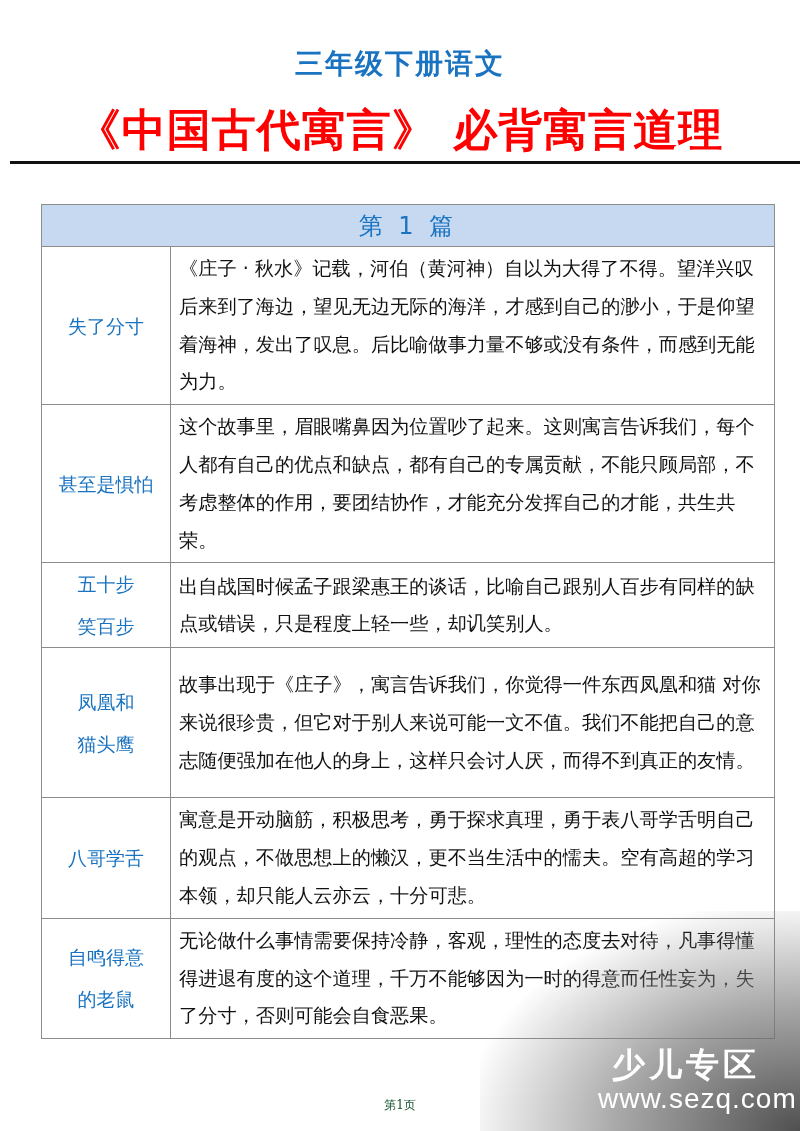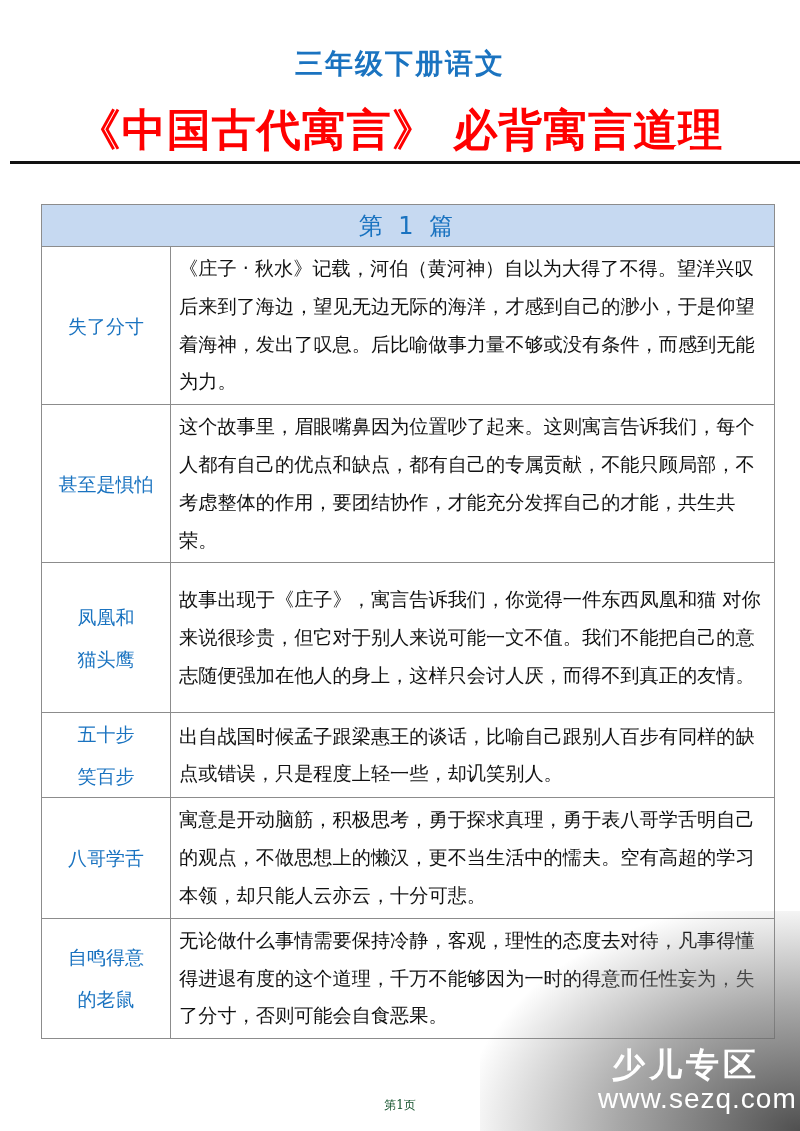--- a/index.html
+++ b/index.html
@@ -34,29 +34,29 @@
     <th class="hdr" colspan="2">第 1 篇</th>
   </tr>
   <tr style="height:152px">
     <td class="name">失了分寸</td>
     <td class="desc">《庄子 · 秋水》记载，河伯（黄河神）自以为大得了不得。望洋兴叹 后来到了海边，望见无边无际的海洋，才感到自己的渺小，于是仰望着海神，发出了叹息。后比喻做事力量不够或没有条件，而感到无能为力。</td>
   </tr>
   <tr style="height:152px">
     <td class="name">甚至是惧怕</td>
     <td class="desc">这个故事里，眉眼嘴鼻因为位置吵了起来。这则寓言告诉我们，每个人都有自己的优点和缺点，都有自己的专属贡献，不能只顾局部，不考虑整体的作用，要团结协作，才能充分发挥自己的才能，共生共荣。</td>
   </tr>
+  <tr style="height:84px">
+    <td class="name" style="white-space:pre-line">五十步
+笑百步</td>
+    <td class="desc">出自战国时候孟子跟梁惠王的谈话，比喻自己跟别人百步有同样的缺点或错误，只是程度上轻一些，却讥笑别人。</td>
+  </tr>
   <tr style="height:150px">
     <td class="name" style="white-space:pre-line">凤凰和
 猫头鹰</td>
     <td class="desc">故事出现于《庄子》，寓言告诉我们，你觉得一件东西凤凰和猫 对你来说很珍贵，但它对于别人来说可能一文不值。我们不能把自己的意志随便强加在他人的身上，这样只会讨人厌，而得不到真正的友情。</td>
-  </tr>
-  <tr style="height:84px">
-    <td class="name" style="white-space:pre-line">五十步
-笑百步</td>
-    <td class="desc">出自战国时候孟子跟梁惠王的谈话，比喻自己跟别人百步有同样的缺点或错误，只是程度上轻一些，却讥笑别人。</td>
   </tr>
   <tr style="height:112px">
     <td class="name">八哥学舌</td>
     <td class="desc">寓意是开动脑筋，积极思考，勇于探求真理，勇于表八哥学舌明自己的观点，不做思想上的懒汉，更不当生活中的懦夫。空有高超的学习本领，却只能人云亦云，十分可悲。</td>
   </tr>
   <tr style="height:114px">
     <td class="name" style="white-space:pre-line">自鸣得意
 的老鼠</td>
     <td class="desc">无论做什么事情需要保持冷静，客观，理性的态度去对待，凡事得懂得进退有度的这个道理，千万不能够因为一时的得意而任性妄为，失了分寸，否则可能会自食恶果。</td>
   </tr>

